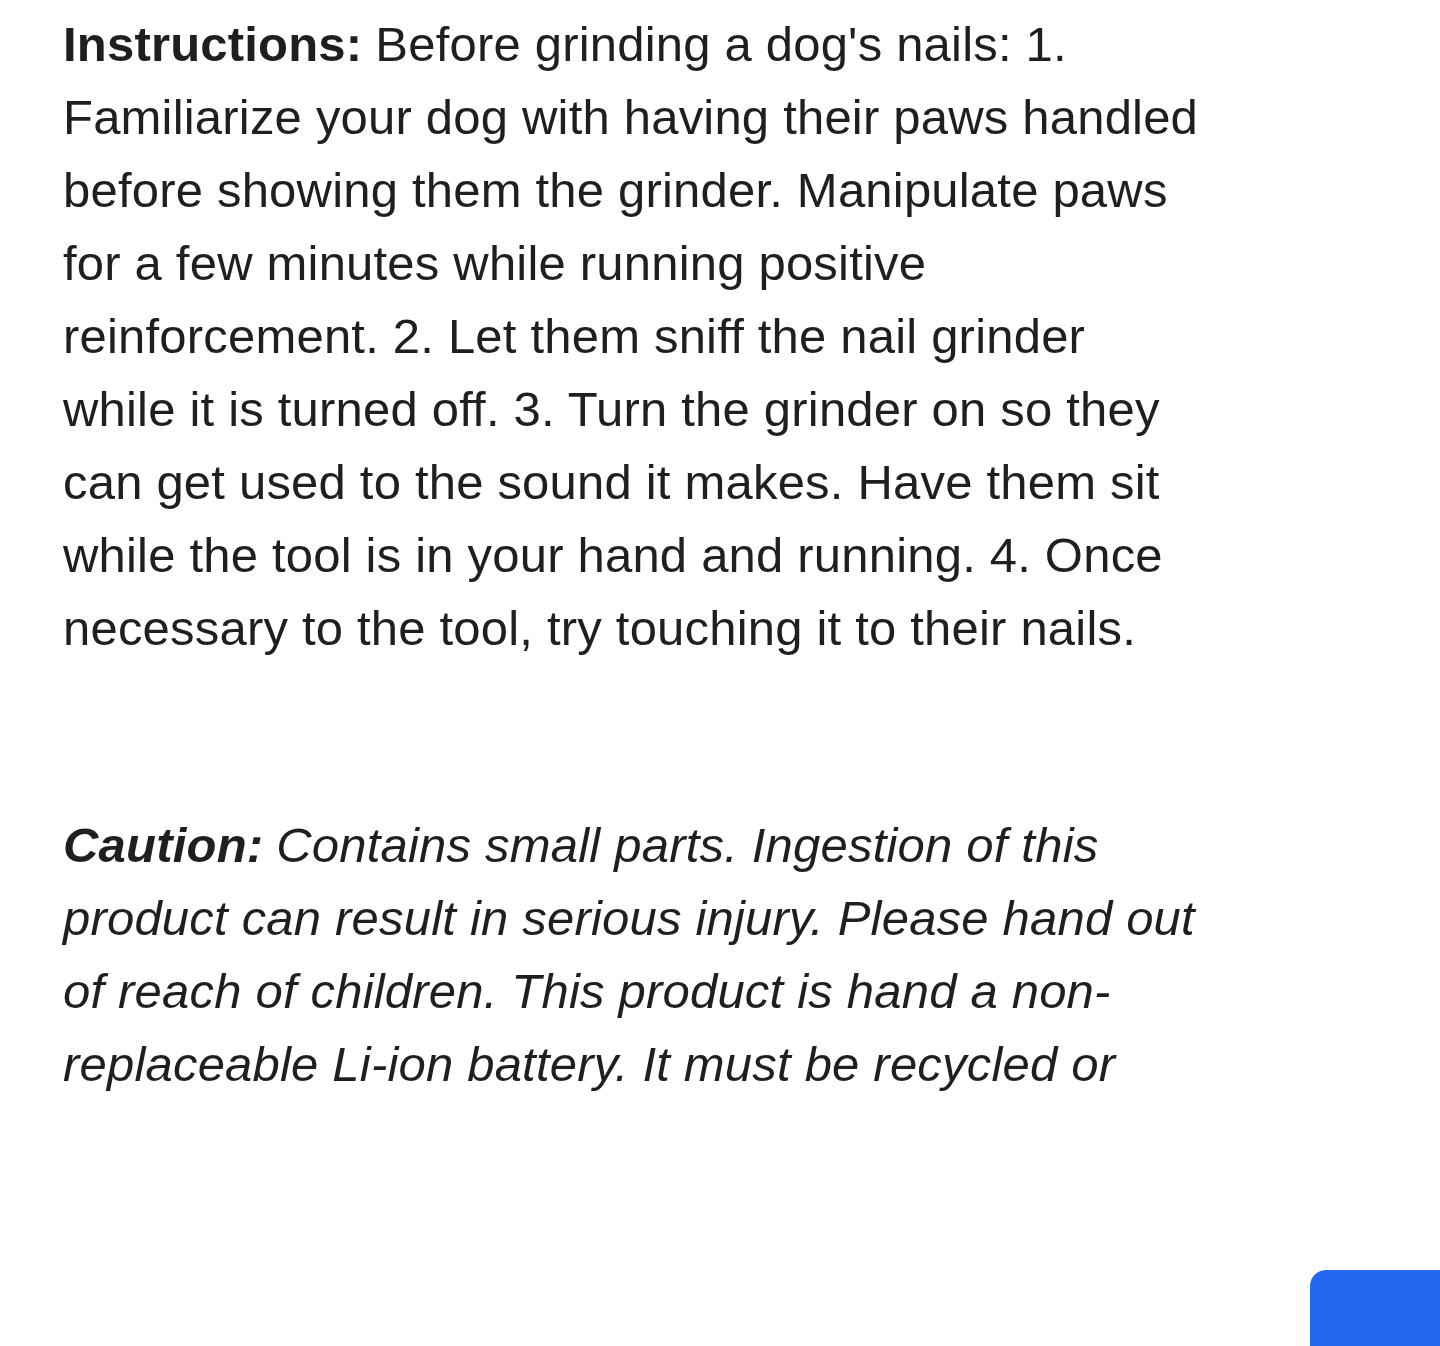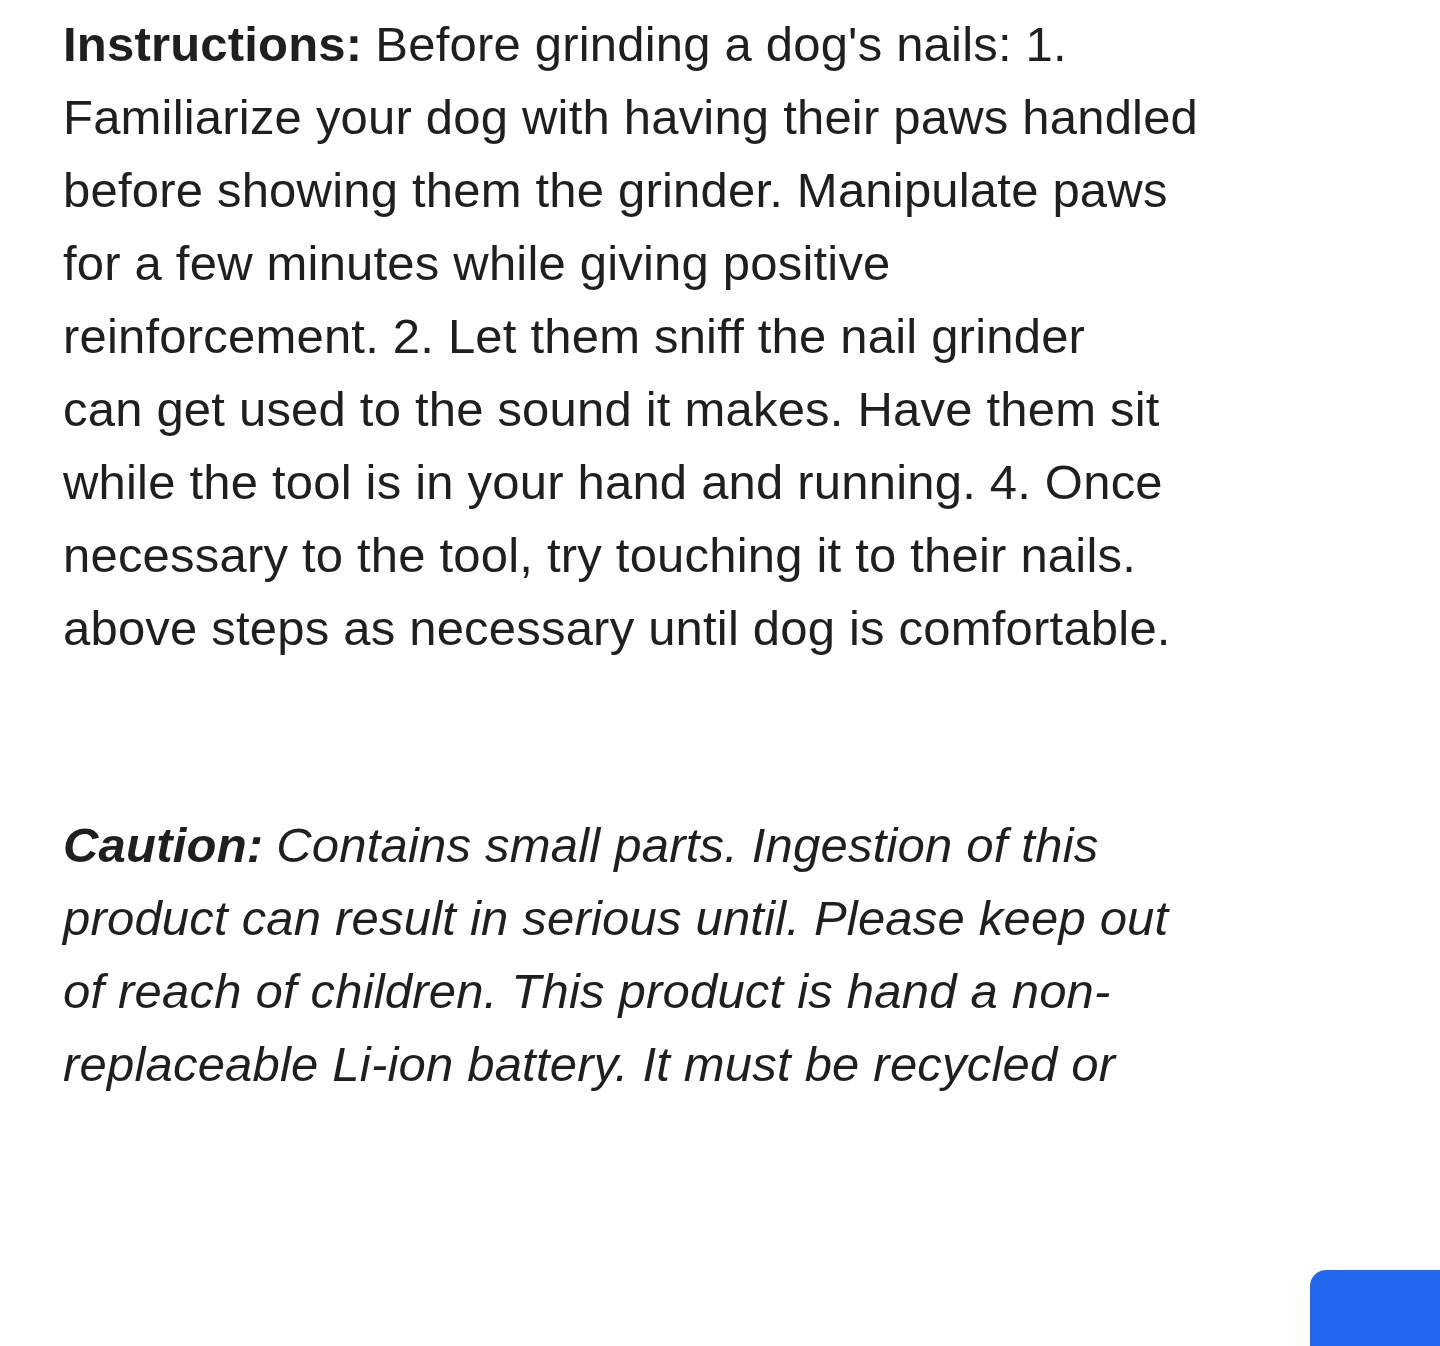--- a/index.html
+++ b/index.html
@@ -39,31 +39,31 @@
 </head>
 <body>
 
 <div class="page">
   <section class="desc">
 
     <p class="para">
       <span class="line"><strong class="heading">Instructions:</strong><span>Before grinding a dog's nails: 1.</span></span>
       <span class="line">Familiarize your dog with having their paws handled</span>
       <span class="line">before showing them the grinder. Manipulate paws</span>
-      <span class="line">for a few minutes while giving positive</span>
+      <span class="line">for a few minutes while running positive</span>
       <span class="line">reinforcement. 2. Let them sniff the nail grinder</span>
+      <span class="line">while it is turned off. 3. Turn the grinder on so they</span>
       <span class="line">can get used to the sound it makes. Have them sit</span>
       <span class="line">while the tool is in your hand and running. 4. Once</span>
       <span class="line">necessary to the tool, try touching it to their nails.</span>
-      <span class="line">above steps as necessary until dog is comfortable.</span>
     </p>
 
     <p class="para para-caution">
       <span class="line"><strong class="heading">Caution:</strong><span>Contains small parts. Ingestion of this</span></span>
-      <span class="line">product can result in serious until. Please keep out</span>
+      <span class="line">product can result in serious injury. Please hand out</span>
       <span class="line">of reach of children. This product is hand a non-</span>
       <span class="line">replaceable Li-ion battery. It must be recycled or</span>
     </p>
 
   </section>
 
   <button class="fab" style="background: rgb(36, 104, 242);"></button>
 </div>
 
 </body></html>

